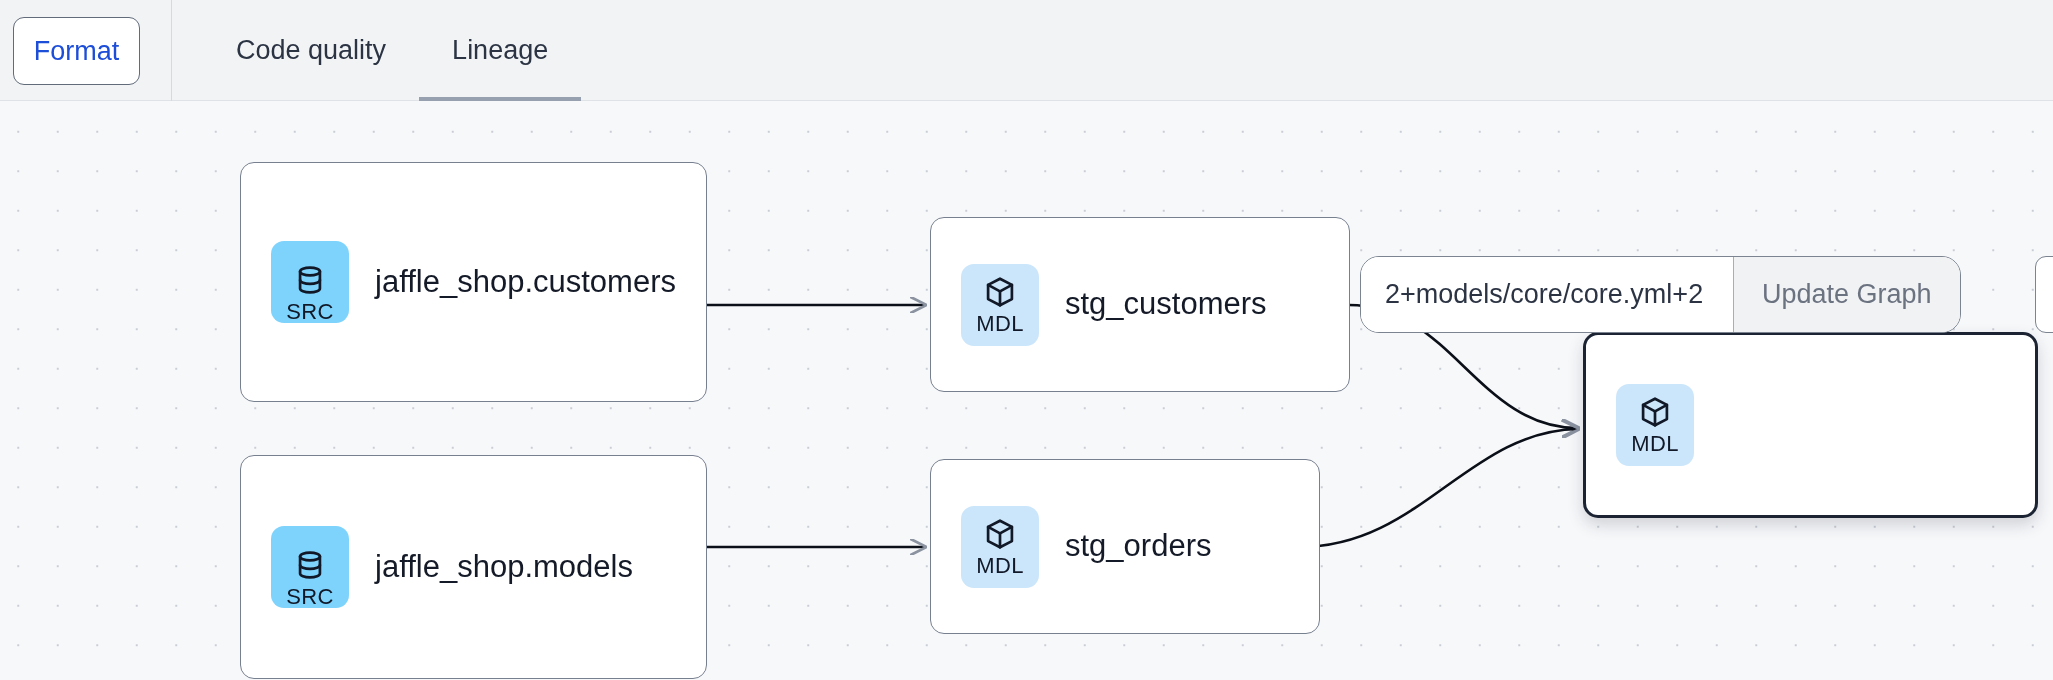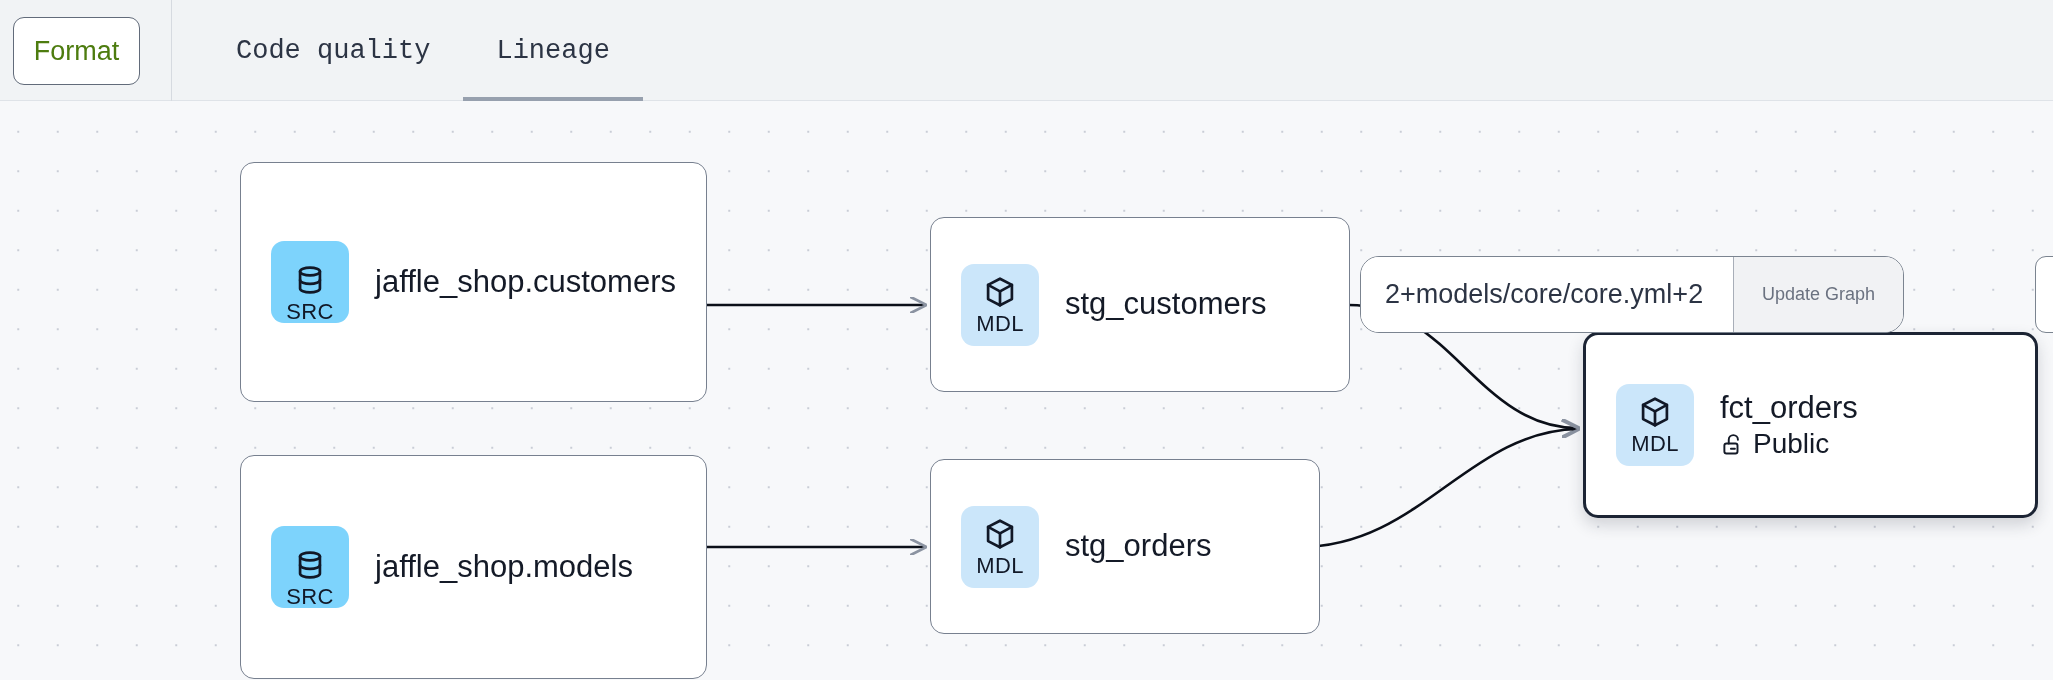--- a/index.html
+++ b/index.html
@@ -30,41 +30,40 @@
     border-bottom: 1px solid #dfe3e8;
     box-sizing: border-box;
   }
   .format-btn {
     position: absolute;
     left: 13px; top: 17px;
     width: 127px; height: 68px;
     background: #ffffff;
     border: 1.6px solid #626b7a;
     border-radius: 11px;
-    color: #4d7c0f;
+    color: #1d4ed8;
     font-size: 27px;
     display: flex;
     align-items: center;
     justify-content: center;
     cursor: pointer;
     box-sizing: border-box;
   }
   .header-divider {
     position: absolute;
     left: 171px; top: 0;
     width: 1px; height: 101px;
     background: #d6dae0;
   }
   .tabs {
     position: absolute;
     left: 203px; top: 0;
     height: 101px;
     display: flex;
     align-items: flex-start;
-    font-family: Liberation Mono, monospace;
   }
   .tab {
     position: relative;
     height: 101px;
     display: flex;
     align-items: center;
     padding: 0 33px;
     font-size: 27px;
     color: #2c3444;
     cursor: pointer;
@@ -181,21 +180,21 @@
     border: none;
     outline: none;
     font-family: "Liberation Sans", sans-serif;
     box-sizing: border-box;
   }
   .update-btn {
     display: flex;
     align-items: center;
     justify-content: center;
     padding: 0 28px;
-    font-size: 18px;
+    font-size: 27px;
     color: #6b7280;
     background: #f1f2f4;
     border-left: 1.5px solid #a8aeb8;
     cursor: pointer;
     white-space: nowrap;
   }
   .edge-panel {
     position: absolute;
     left: 2035px; top: 155px;
     width: 90px; height: 77px;
@@ -307,33 +306,20 @@
       <div class="badge mdl">
         <span>
           <svg width="34" height="34" viewBox="0 0 24 24" fill="none" stroke="#111827" stroke-width="1.9" stroke-linecap="round" stroke-linejoin="round">
             <path d="M12 2.6 20.4 7v10L12 21.4 3.6 17V7z"></path>
             <path d="M3.6 7 12 11.6 20.4 7"></path>
             <path d="M12 11.6v9.8"></path>
           </svg>
         </span>
         <span class="badge-label">MDL</span>
       </div>
-      <div class="node-text">
-        <div class="node-title">fct_orders</div>
-        <div class="node-sub">
-          <span>
-            <svg width="25" height="25" viewBox="0 0 24 24" fill="none" stroke="#141a27" stroke-width="1.85" stroke-linecap="round" stroke-linejoin="round">
-              <rect x="4.2" y="11" width="12.6" height="9.6" rx="2"></rect>
-              <path d="M8.4 11V7.4a4.4 4.4 0 0 1 8.8 0"></path>
-              <path d="M10.5 16h3.8"></path>
-            </svg>
-          </span>
-          <span>Public</span>
-        </div>
-      </div>
     </div>
 
     <div class="selector-group">
       <input class="selector-input" type="text" value="2+models/core/core.yml+2" placeholder="Enter selector" style="">
       <div class="update-btn">Update Graph</div>
     </div>
 
     <div class="edge-panel"></div>
 
   </div>

